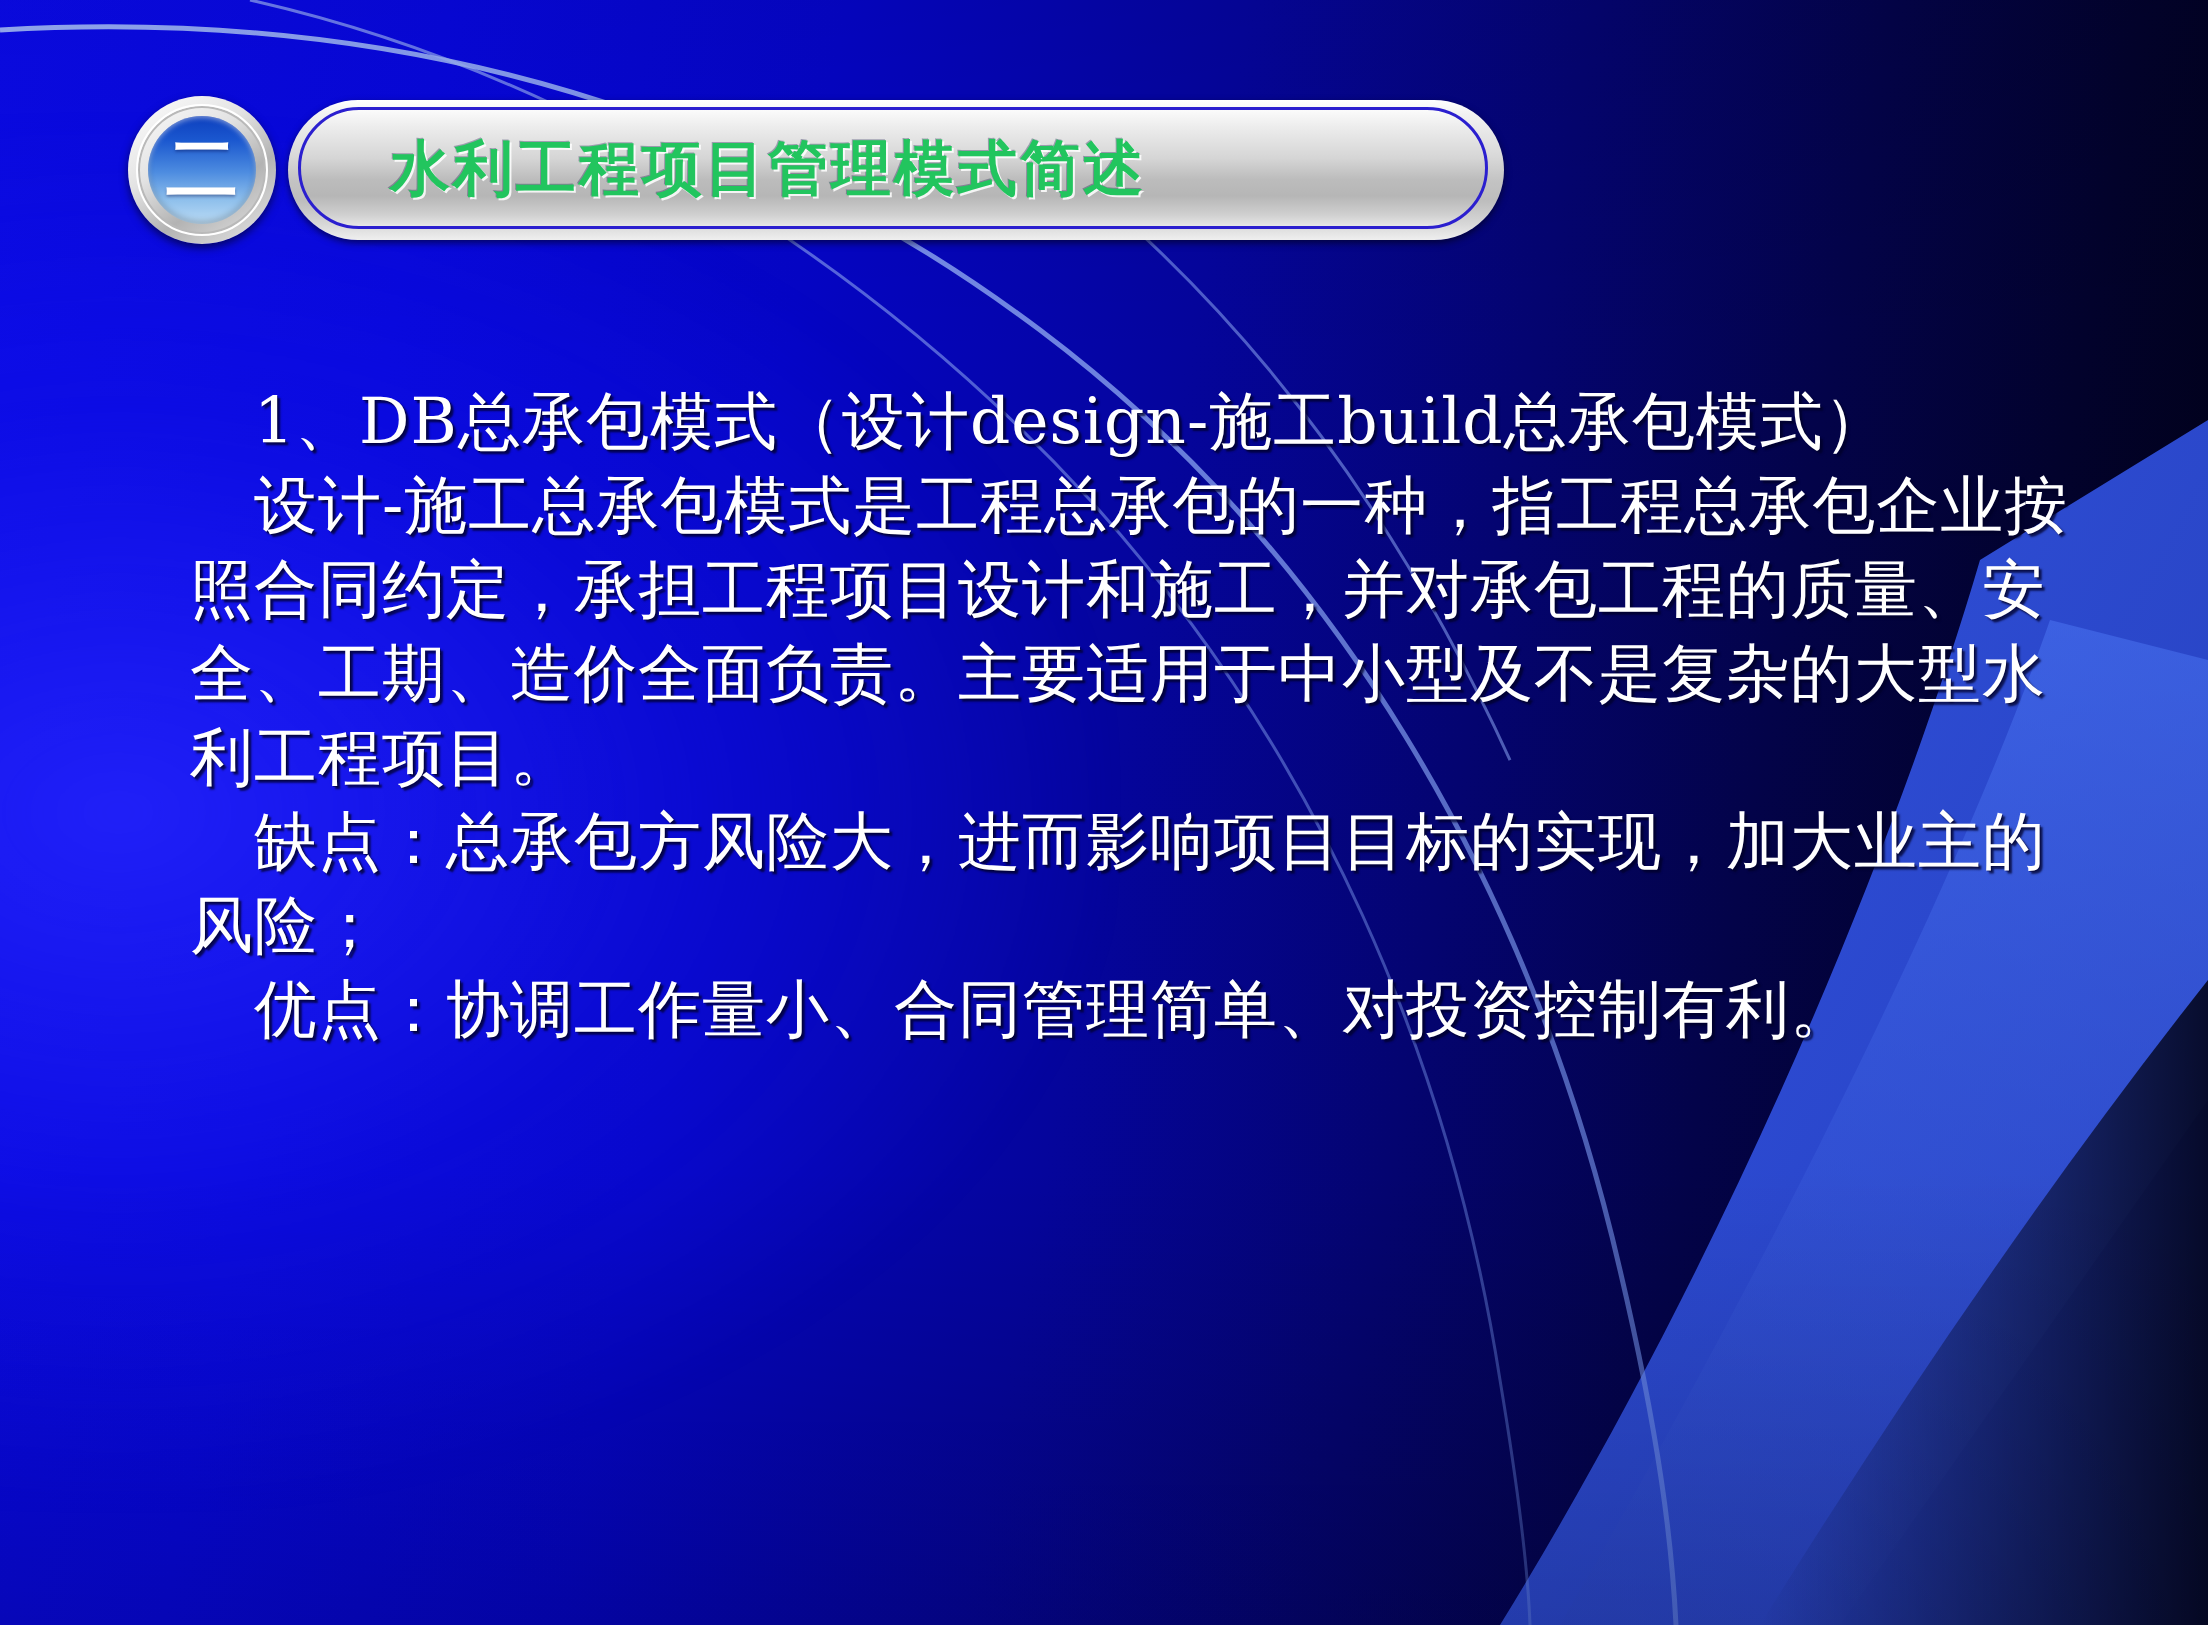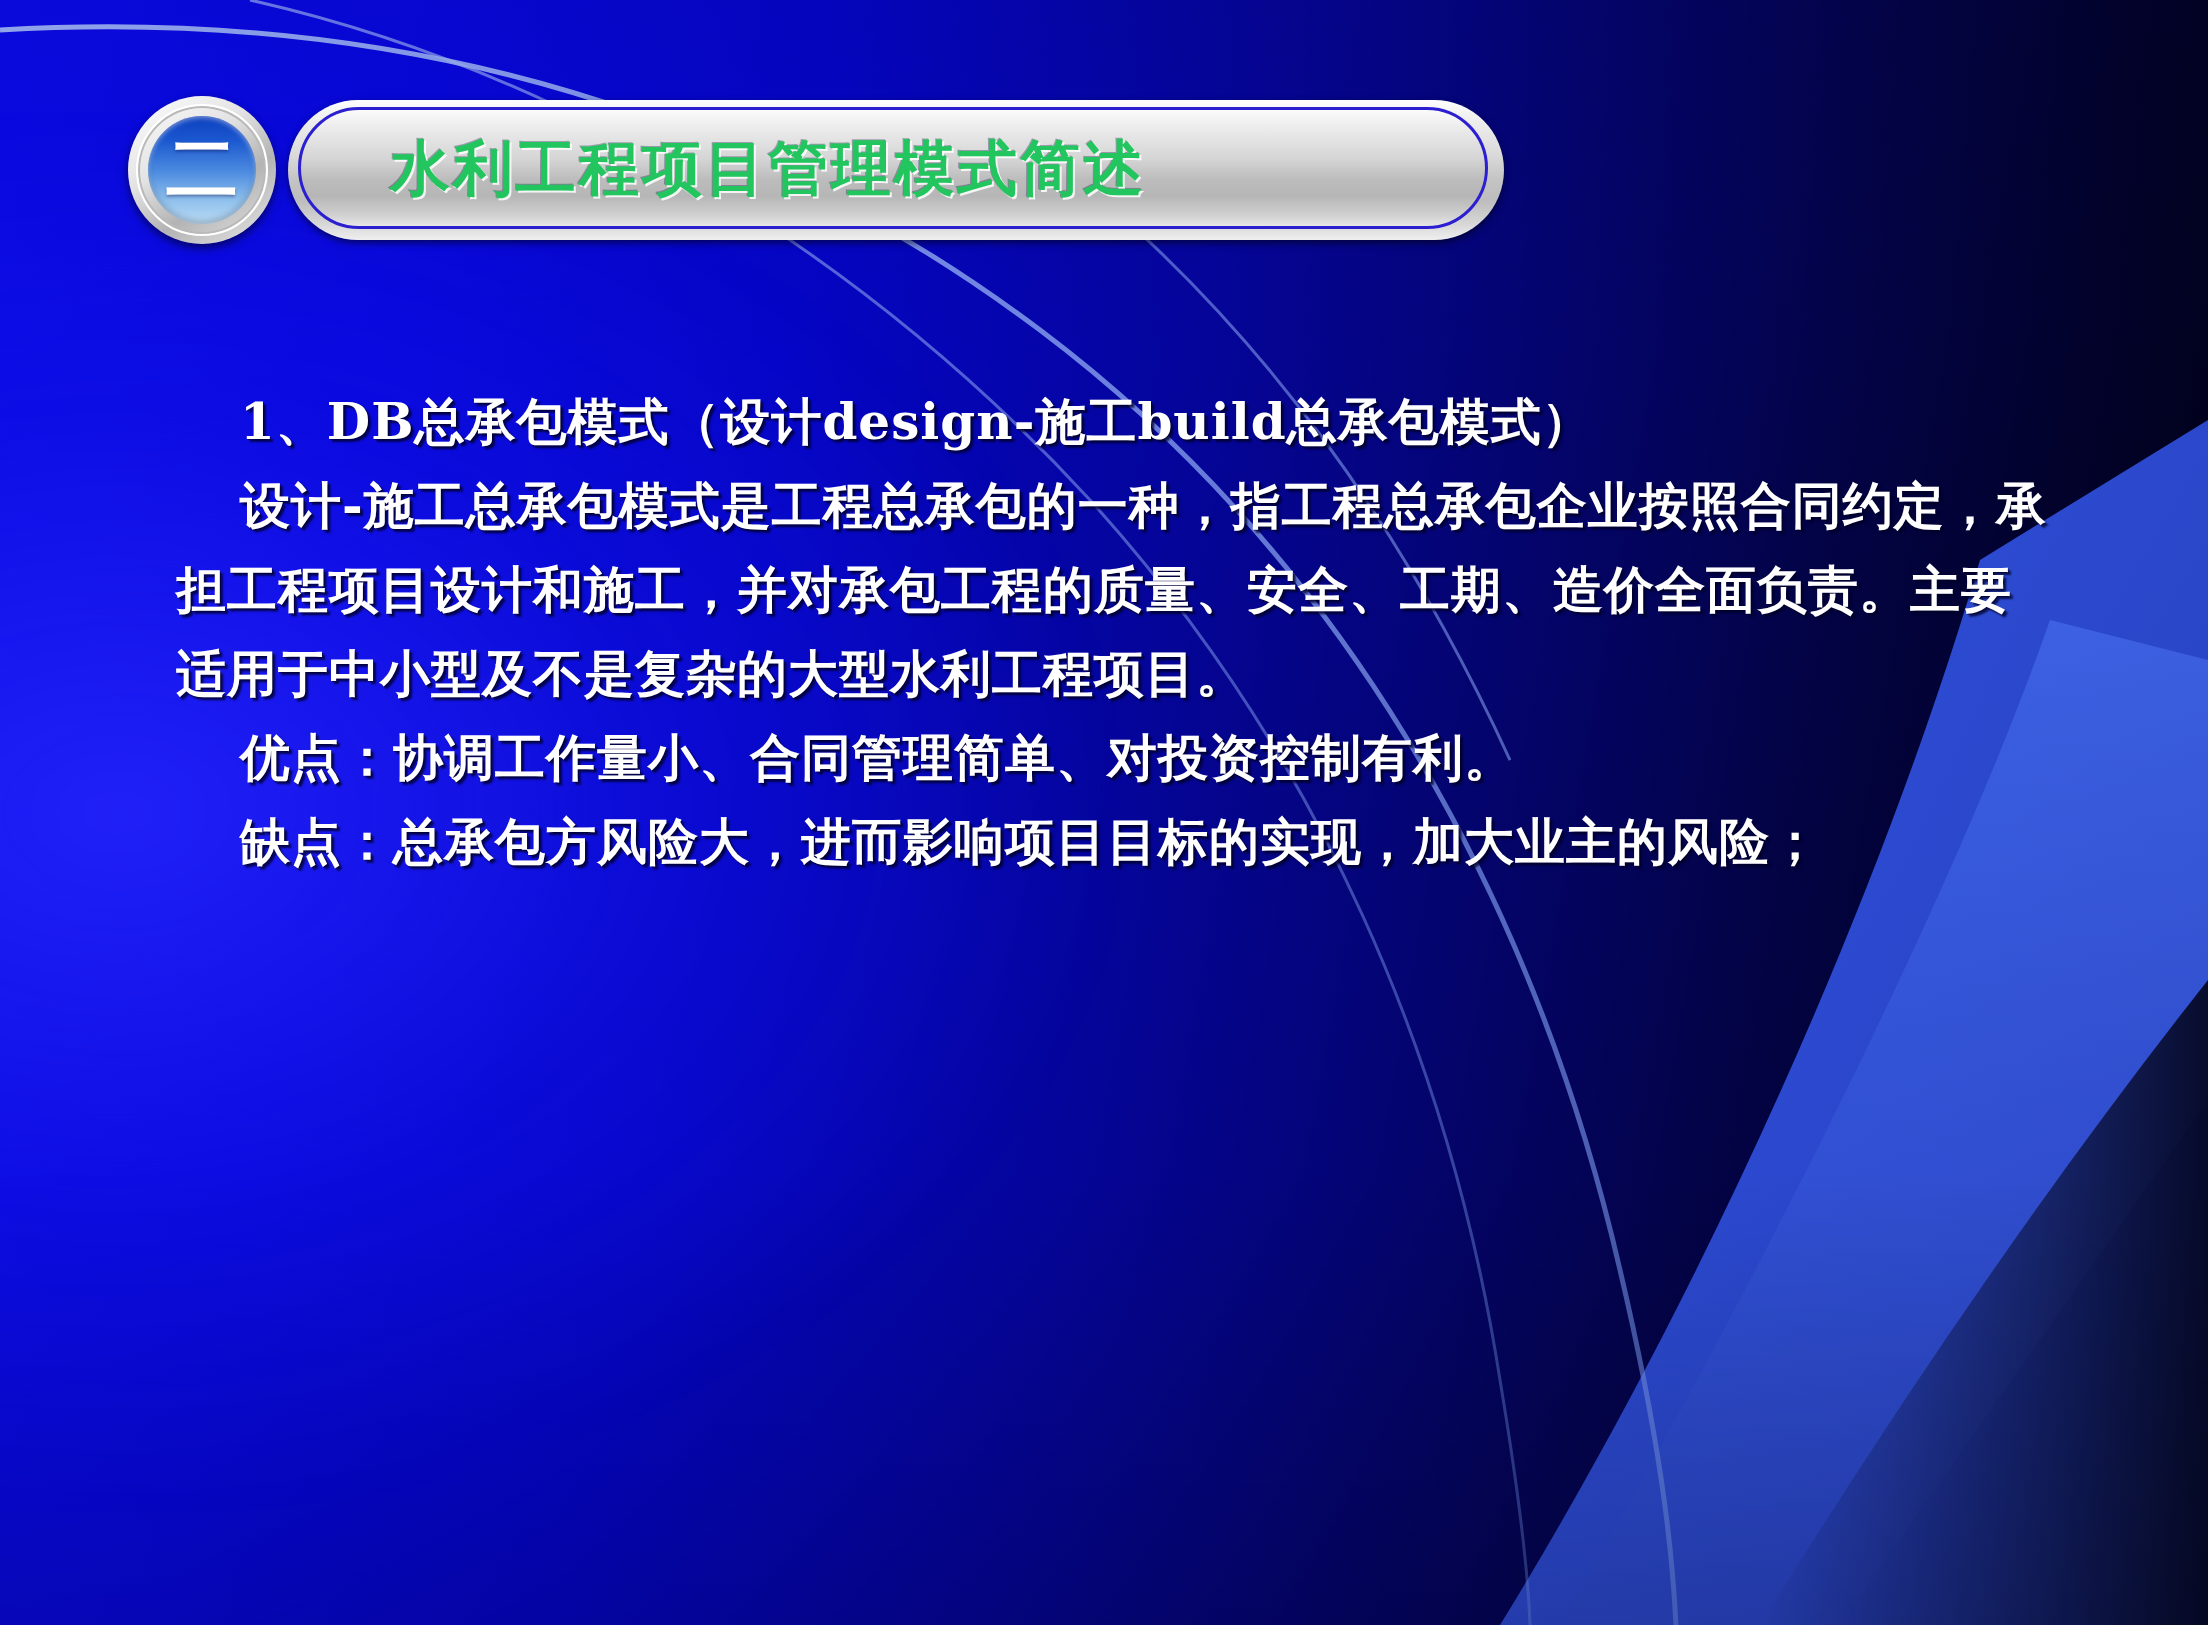--- a/index.html
+++ b/index.html
@@ -165,28 +165,28 @@
     font-size: 72px;
     line-height: 1;
     color: #ffffff;
     text-shadow: 0 2px 3px rgba(0,0,60,0.35);
     transform: translateY(-2px);
   }
 
   
   #body-text {
     position: absolute;
-    left: 176px;
+    left: 190px;
     top: 380px;
     width: 1880px;
     color: #ffffff;
     font-family: "DejaVu Serif", "Liberation Serif", serif;
-    font-size: 50px;
+    font-size: 63px;
     line-height: 84px;
-    font-weight: 700;
+    font-weight: 400;
     letter-spacing: 1px;
     text-shadow:
        3px 3px 2px rgba(0,0,40,0.75),
        1px 1px 0 rgba(0,0,60,0.55);
   }
   .para {
     margin: 0 0 0 0;
     text-indent: 64px;
     white-space: normal;
   }
@@ -243,17 +243,17 @@
         <span class="badge-num">二</span>
       </div>
     </div>
 
     <div class="banner-title">水利工程项目管理模式简述</div>
   </div>
 
   <div id="body-text">
     <p class="para">1、DB总承包模式（设计design-施工build总承包模式）</p>
     <p class="para">设计-施工总承包模式是工程总承包的一种，指工程总承包企业按照合同约定，承担工程项目设计和施工，并对承包工程的质量、安全、工期、造价全面负责。主要适用于中小型及不是复杂的大型水利工程项目。</p>
+    <p class="para">缺点：总承包方风险大，进而影响项目目标的实现，加大业主的风险；</p>
     <p class="para">优点：协调工作量小、合同管理简单、对投资控制有利。</p>
-    <p class="para">缺点：总承包方风险大，进而影响项目目标的实现，加大业主的风险；</p>
   </div>
 
 </div>
 
 </body></html>

